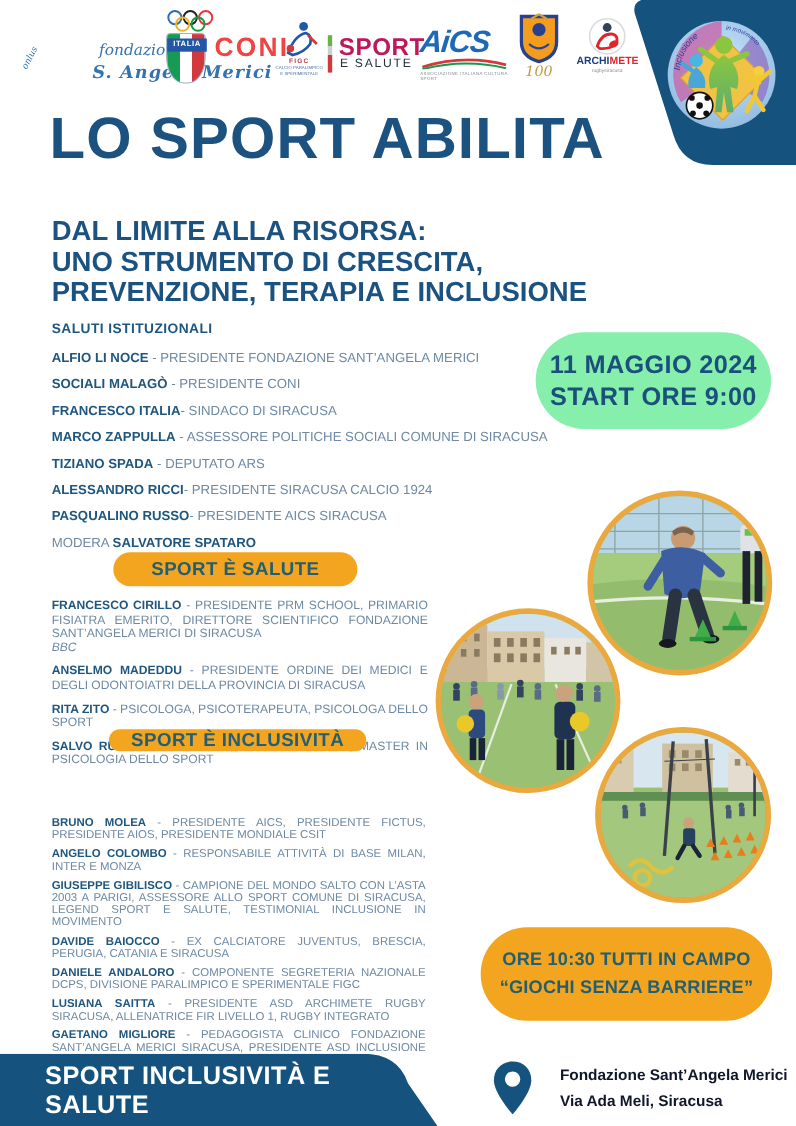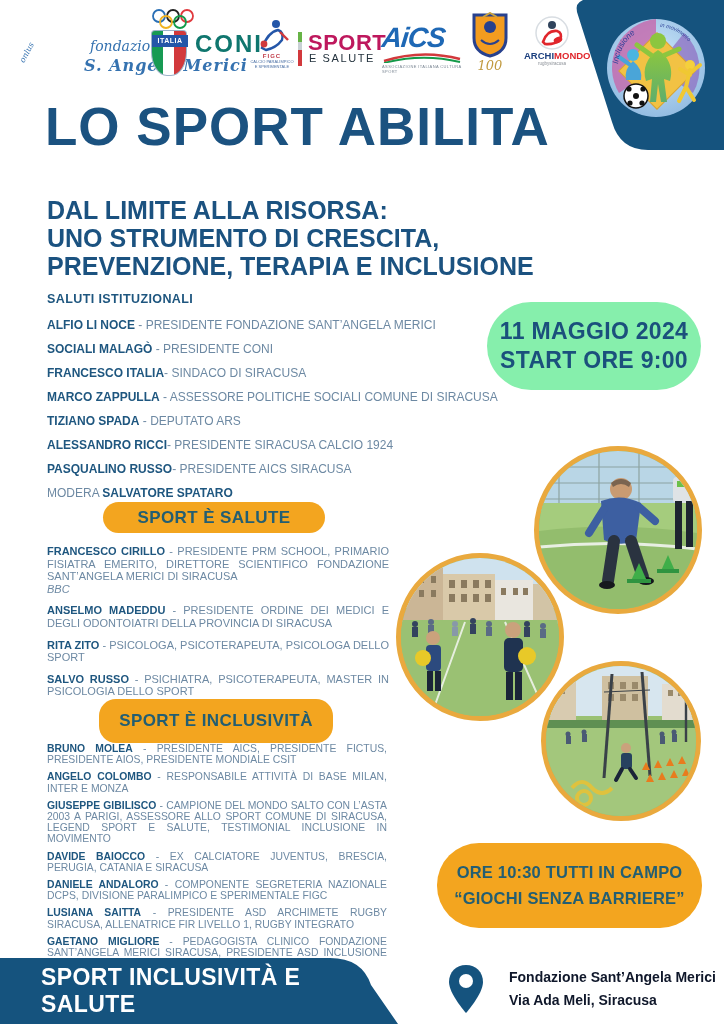--- a/index.html
+++ b/index.html
@@ -19,21 +19,21 @@
   .fsam-l2{position:absolute;left:70px;top:34px;font-family:"DejaVu Serif",serif;font-style:italic;
            font-weight:bold;font-size:16px;color:#3572b0;letter-spacing:1px;}
 
   .logo-coni{left:145px;top:8px;width:110px;height:70px;}
   .coni-rings{position:absolute;left:4px;top:0;}
   .coni-shield{position:absolute;left:6px;top:22px;width:36px;height:46px;
                background:linear-gradient(90deg,#179a53 0 33%,#ffffff 33% 66%,#d2393c 66% 100%);
                border:1px solid #9db3c9;border-radius:4px 4px 16px 16px / 4px 4px 24px 24px;}
   .coni-banner{position:absolute;left:0px;top:4px;width:36px;height:12px;background:#2456a8;
                color:#fff;font-size:7px;font-weight:bold;text-align:center;line-height:12px;letter-spacing:.5px;}
-  .coni-label{position:absolute;left:50px;top:22px;font-size:24px;font-weight:bold;color:#0f766e;letter-spacing:2px;}
+  .coni-label{position:absolute;left:50px;top:22px;font-size:24px;font-weight:bold;color:#ef4444;letter-spacing:2px;}
 
   .logo-figc{left:240px;top:18px;width:64px;height:60px;text-align:center;}
   .figc-label{display:block;margin-top:1px;font-size:6px;font-weight:bold;color:#c03a46;letter-spacing:1px;}
   .figc-sub{display:block;font-size:4px;color:#4a6fa5;line-height:5px;}
 
   .logo-ses{left:298px;top:30px;width:84px;height:44px;}
   .ses-bars{position:absolute;left:0;top:2px;width:4px;height:34px;
             background:linear-gradient(180deg,#67b346 0 30%,#c8d0d4 30% 52%,#d2393c 52% 100%);}
   .ses-l1{position:absolute;left:10px;top:0;font-size:22px;font-weight:bold;color:#be185d;letter-spacing:.5px;}
   .ses-l2{position:absolute;left:11px;top:22px;font-size:11px;color:#23323d;letter-spacing:1.6px;}
@@ -73,21 +73,21 @@
   .name{font-weight:bold;color:#1e567f;}
   .sep,.role{color:#6d89a3;}
   .note{display:block;color:#6d89a3;font-style:italic;}
   .saluti{position:absolute;left:47px;top:292px;width:462px;}
   .modera{margin-top:7px;font-size:12px;}
   .modera .role{color:#6d89a3;}
 
   .pill{position:absolute;background:#f3a51f;border-radius:17px;display:flex;align-items:center;
         justify-content:center;font-weight:bold;color:#235e72;font-size:17px;letter-spacing:.4px;}
   .pill-salute{left:103px;top:502px;width:222px;height:31px;}
-  .pill-incl{left:99px;top:699px;width:234px;height:44px;}
+  .pill-incl{left:99px;top:663px;width:234px;height:20px;}
 
   .salute-list{position:absolute;left:47px;top:545px;width:342px;}
   .salute-list .speaker{font-size:11px;line-height:12.6px;margin-bottom:9px;}
 
   .incl-list{position:absolute;left:47px;top:743px;width:340px;}
   .incl-list .speaker{font-size:10.4px;line-height:11.2px;margin-bottom:6px;}
 
   
   .photo{position:absolute;border:5px solid #e9a93e;border-radius:50%;overflow:hidden;background:#9ac173;}
   .photo svg{display:block;}
@@ -171,21 +171,21 @@
   </div>
 
   <div class="logo logo-arch" data-interactable="false">
     <svg data-interactable="false" width="34" height="34" viewBox="0 0 34 34" style="display:block;margin:0 auto;">
       <circle cx="17" cy="17" r="16" fill="#ffffff" stroke="#d8dde2" stroke-width="1.5"></circle>
       <circle cx="17" cy="9" r="4" fill="#30435c"></circle>
       <path d="M8 26 Q12 14 22 15 Q28 17 25 24 Q19 29 10 28 Z" fill="none" stroke="#e0262c" stroke-width="2.6"></path>
       <ellipse cx="23" cy="24" rx="4.5" ry="3" fill="#e0262c" transform="rotate(-25 23 24)"></ellipse>
     </svg>
     <span class="arch-line" data-interactable="false">
-      <span class="arch-a" data-interactable="false">ARCHI</span><span class="arch-b" data-interactable="false">MONDO</span>
+      <span class="arch-a" data-interactable="false">ARCHI</span><span class="arch-b" data-interactable="false">METE</span>
     </span>
     <span class="arch-sub" data-interactable="false">rugbysiracusa</span>
   </div>
 
   <svg class="corner-svg" data-interactable="false" width="150" height="160" viewBox="0 0 150 160">
     <path d="M9 0 L150 0 L150 150 L74 150 Q46 150 38 122 L3 12 Q1 3 9 0 Z" fill="#15537e"></path>
   </svg>
   <svg class="corner-logo" data-interactable="false" width="100" height="100" viewBox="0 0 100 100">
     <defs>
       <radialGradient id="cbg" cx="50%" cy="40%" r="65%">

